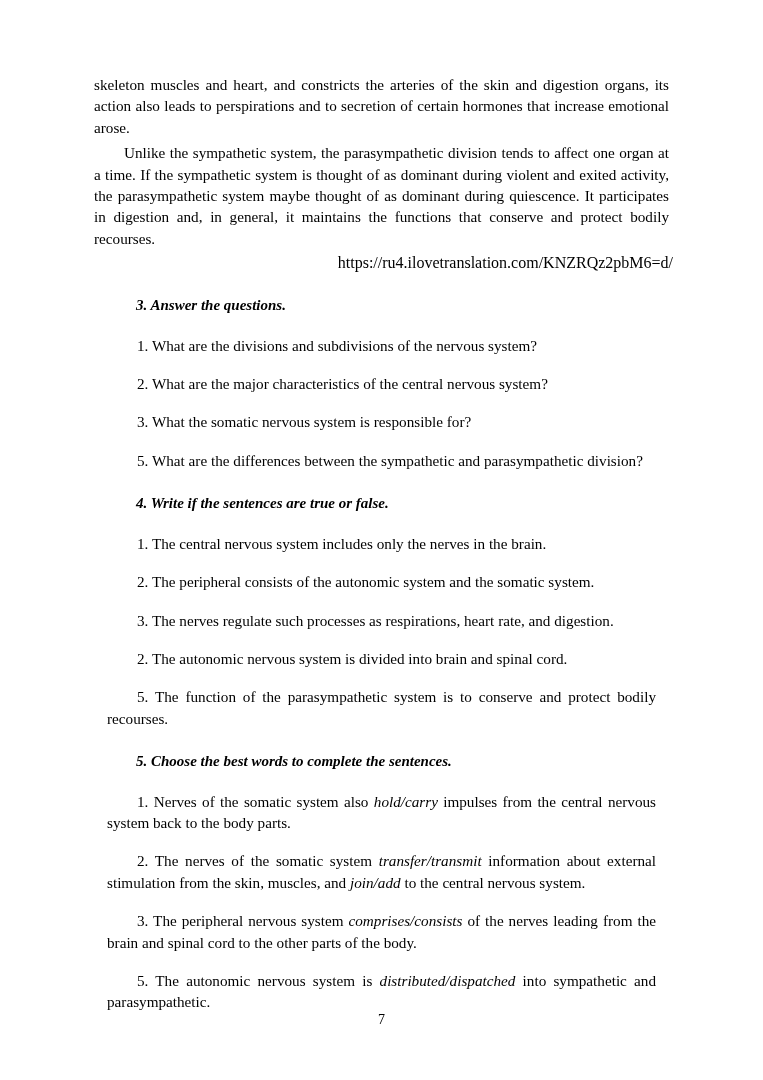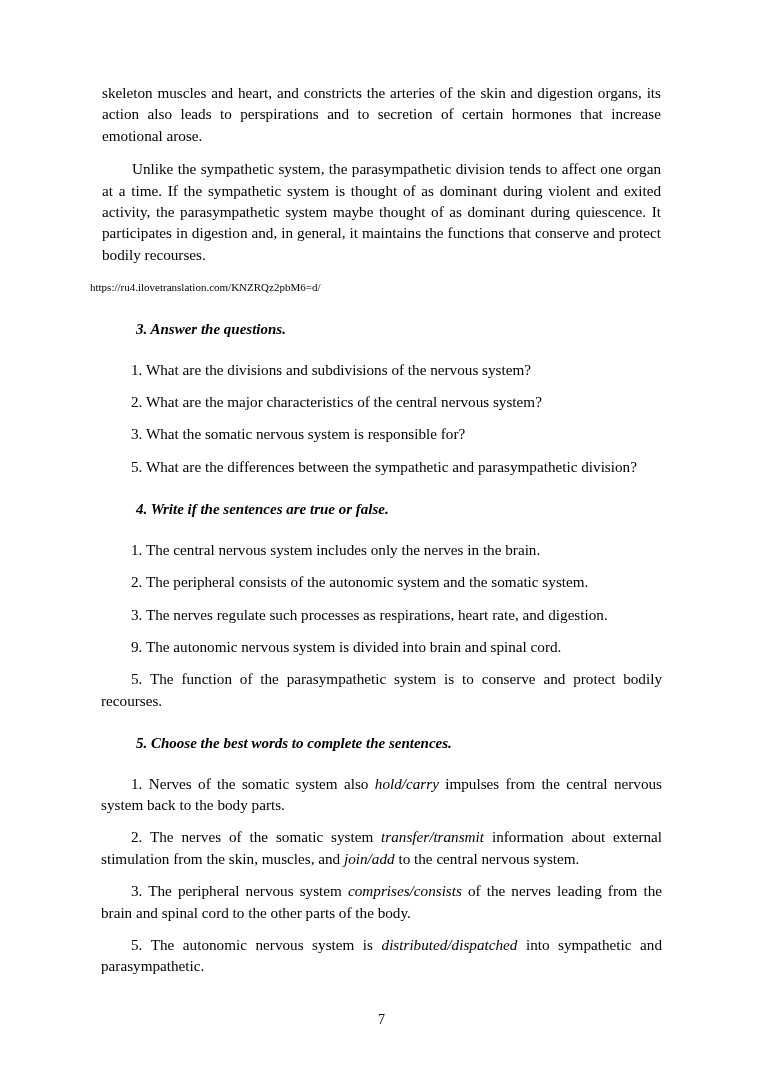--- a/index.html
+++ b/index.html
@@ -20,28 +20,28 @@
     width: 763px;
     height: 1080px;
     padding: 70px 90px 0 90px;
     position: relative;
   }
   .para {
     font-size: 15.2px;
     line-height: 21.4px;
     text-align: justify;
     text-justify: inter-word;
-    margin: 12px;
+    margin: 4px;
   }
   .indent {
     text-indent: 30px;
   }
   .source {
-    font-size: 11px;
-    text-align: left;
+    font-size: 16px;
+    text-align: right;
     margin: 2px 0 0 0;
     line-height: 20px;
   }
   .heading {
     font-size: 15px;
     font-weight: bold;
     font-style: italic;
     margin: 22px 0 0 0;
     text-indent: 46px;
     line-height: 21.4px;
@@ -50,21 +50,21 @@
     margin: 18px 0 0 0;
     padding: 0;
     list-style: none;
   }
   .list li {
     font-size: 15.2px;
     line-height: 21.4px;
     text-align: justify;
     text-justify: inter-word;
     text-indent: 30px;
-    margin: 11px;
+    margin: 17px;
   }
   .gap-top {
     margin-top: 18px;
   }
   em {
   }
   .page-number {
     position: absolute;
     left: 0;
     right: 0;
@@ -90,21 +90,21 @@
     <li>2. What are the major characteristics of the central nervous system?</li>
     <li>3. What the somatic nervous system is responsible for?</li>
     <li>5. What are the differences between the sympathetic and parasympathetic division?</li>
   </ul>
 
   <p class="heading">4. Write if the sentences are true or false.</p>
   <ul class="list">
     <li>1. The central nervous system includes only the nerves in the brain.</li>
     <li>2. The peripheral consists of the autonomic system and the somatic system.</li>
     <li>3. The nerves regulate such processes as respirations, heart rate, and digestion.</li>
-    <li>9. The autonomic nervous system is divided into brain and spinal cord.</li>
+    <li>2. The autonomic nervous system is divided into brain and spinal cord.</li>
     <li>5. The function of the parasympathetic system is to conserve and protect bodily recourses.</li>
   </ul>
 
   <p class="heading">5. Choose the best words to complete the sentences.</p>
   <ul class="list gap-top">
     <li>1. Nerves of the somatic system also <em>hold/carry</em> impulses from the central nervous system back to the body parts.</li>
     <li>2. The nerves of the somatic system <em>transfer/transmit</em> information about external stimulation from the skin, muscles, and <em>join/add</em> to the central nervous system.</li>
     <li>3. The peripheral nervous system <em>comprises/consists</em> of the nerves leading from the brain and spinal cord to the other parts of the body.</li>
     <li>5. The autonomic nervous system is <em>distributed/dispatched</em> into sympathetic and parasympathetic.</li>
   </ul>

